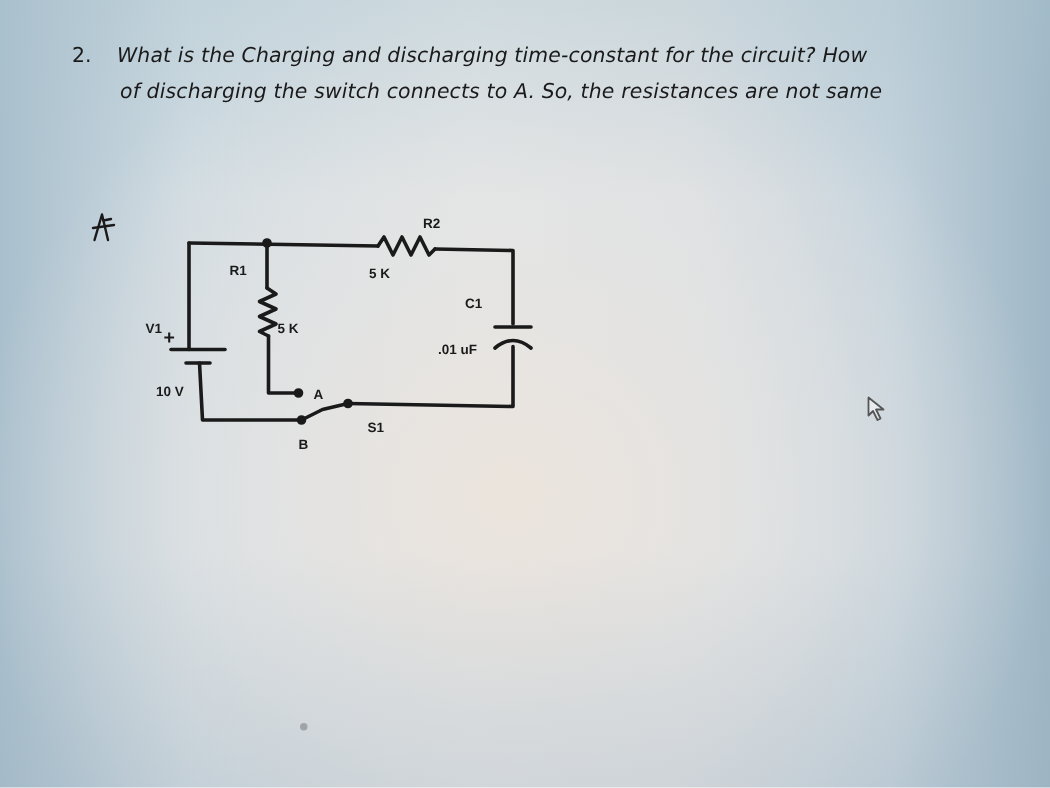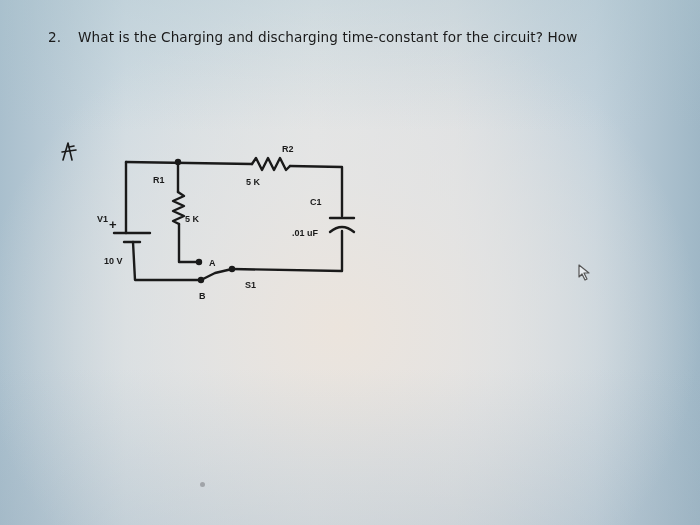--- a/index.html
+++ b/index.html
@@ -15,35 +15,36 @@
       position: absolute; inset: 0;
       background: linear-gradient(180deg, rgba(170,195,205,0.35) 0%, rgba(255,255,255,0) 25%, rgba(255,255,255,0) 70%, rgba(150,170,185,0.25) 100%);
       pointer-events: none;
     }
     .question {
       position: absolute; left: 48px; top: 25px; width: 620px;
       font-size: 13.6px; line-height: 24px; letter-spacing: 0.1px;
     }
     .q-num { position: absolute; left: 0; top: 0; }
     .q-lines { position: absolute; left: 30px; top: 0; white-space: nowrap; }
-    .q-line { display: block; height: 24px; }
+    .q-line { display: block; height: 24px; font-style: italic; }
     .q-line.indent { padding-left: 2px; }
     .circuit { position: absolute; left: 0; top: 0; }
     .cursor { position: absolute; left: 578px; top: 264px; }
     .dust { position: absolute; left: 200px; top: 482px; width: 5px; height: 5px; border-radius: 50%; background: #8b8f93; opacity: 0.7; }
   </style>
 </head>
 <body>
 
 <div class="vignette"></div>
 
 <div class="question">
   <span class="q-num">2.</span>
   <div class="q-lines">
     <span class="q-line">What is the Charging and discharging time-constant for the circuit? How</span>
+    <span class="q-line indent">of discharging the switch connects to A. So, the resistances are not same</span>
   </div>
 </div>
 
 <svg class="circuit" width="700" height="525" xmlns="http://www.w3.org/2000/svg">
   <g stroke="#1a1a1a" stroke-width="2.4" fill="none" stroke-linecap="round" stroke-linejoin="round">
 
     <g stroke-width="1.6">
       <path d="M63 160 L68 143 L72 160"></path>
       <path d="M62 152 L76 150"></path>
       <path d="M69 147 L74 146"></path>

